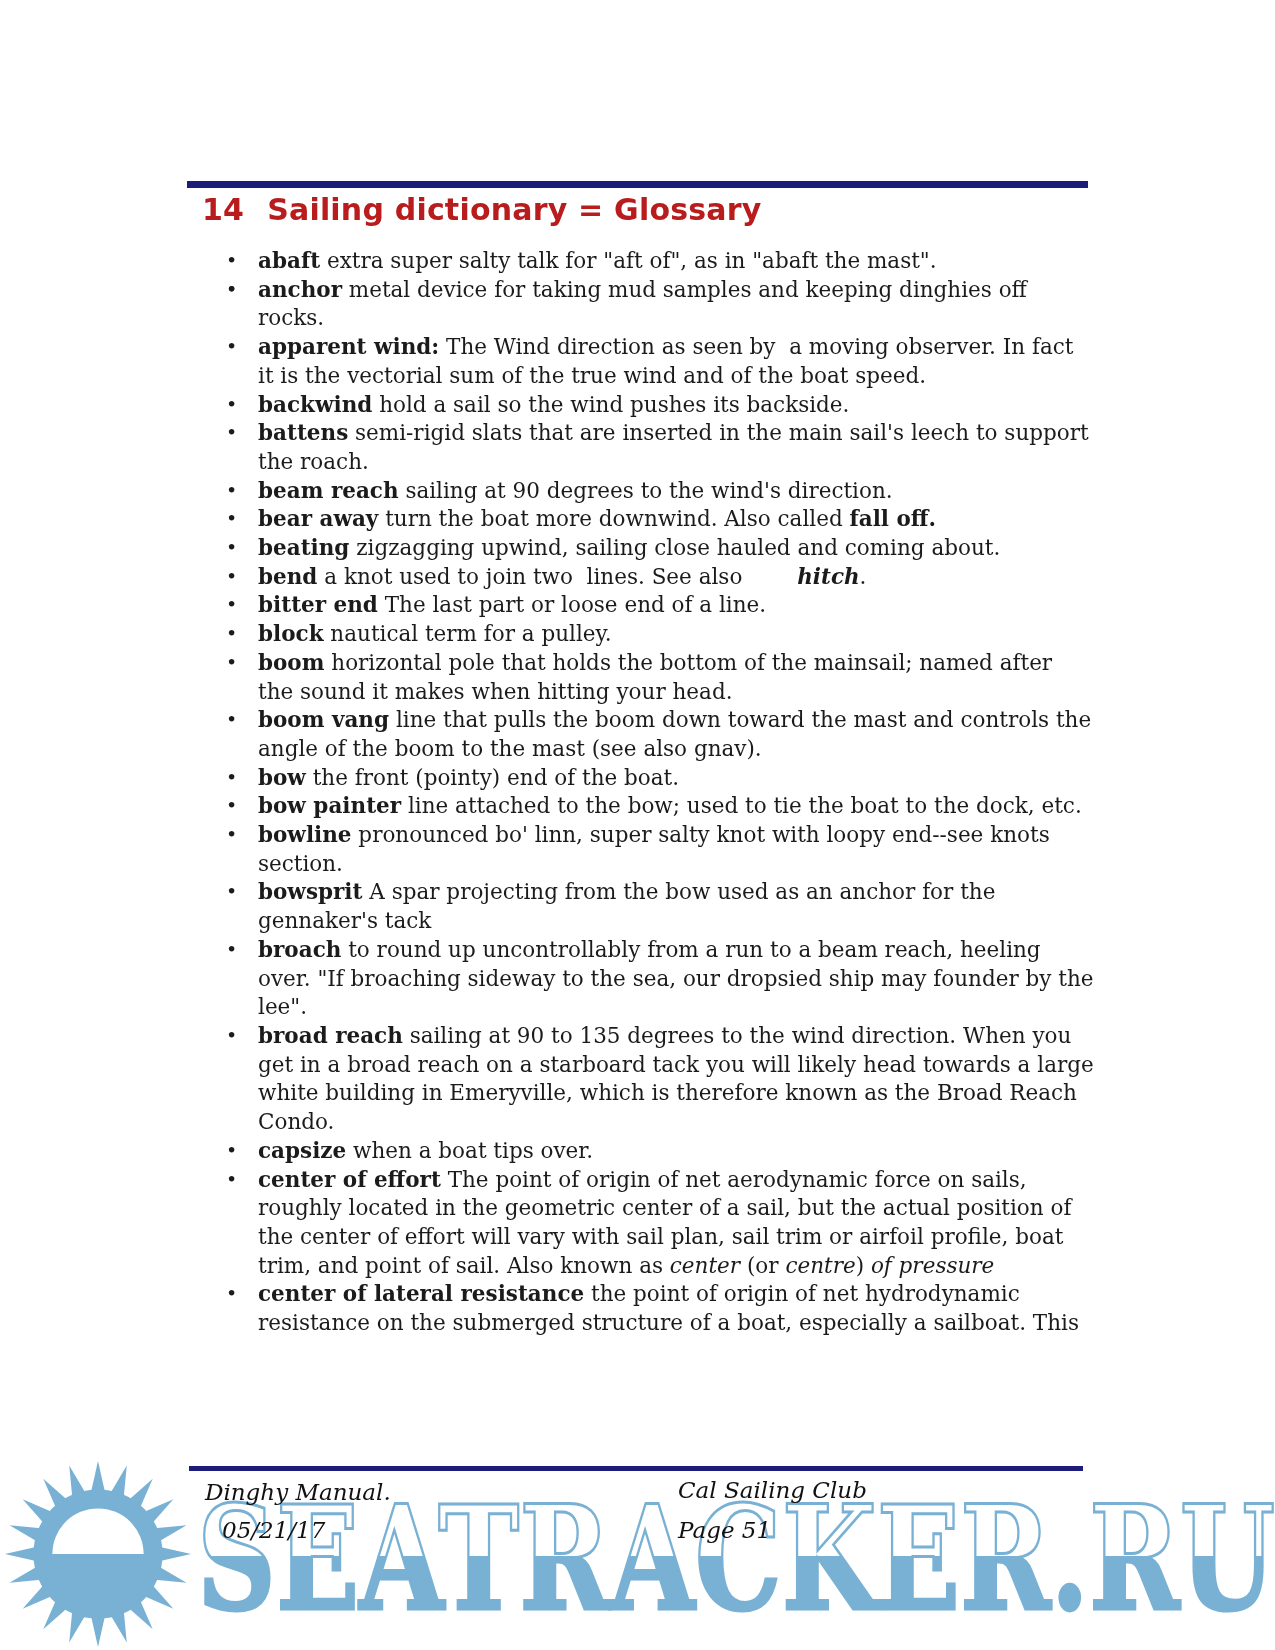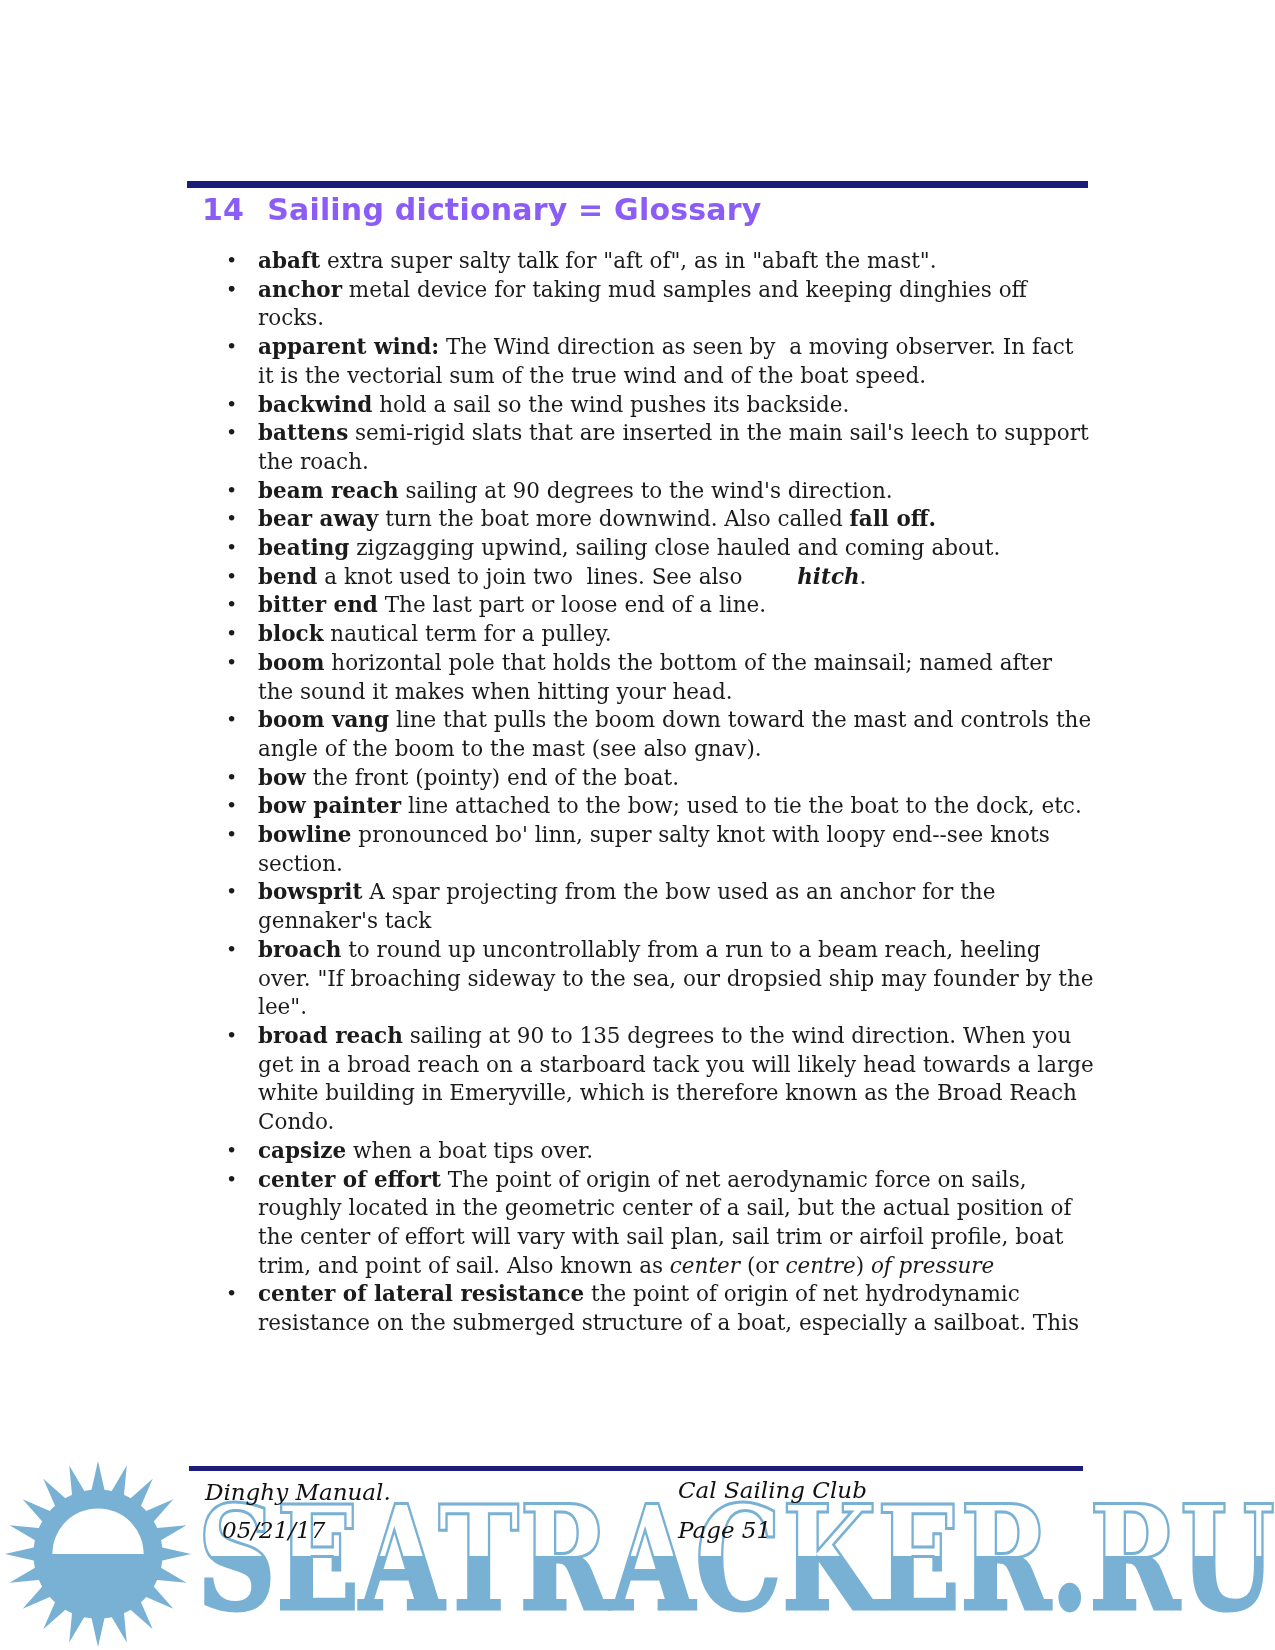--- a/index.html
+++ b/index.html
@@ -56,21 +56,21 @@
     font-weight:bold;
   }
 </style>
 </head>
 <body>
 
 <div class="page">
 
   <div class="top-rule" style="background: rgb(28, 28, 122);"></div>
 
-  <h1 class="heading" style="color: #8b5cf6;">
+  <h1 class="heading" style="color: #b91c1c;">
     <span>14</span>
     <span>Sailing dictionary = Glossary</span>
   </h1>
 
   <div class="glossary" id="glossary">
       <div class="g-item"><span class="g-bullet">•</span><span class="g-text"><span class="sb">abaft</span><span class="sn"> extra super salty talk for "aft of", as in "abaft the mast".</span></span></div>
       <div class="g-item"><span class="g-bullet">•</span></div>
       <div class="g-item"><span class="g-bullet">•</span><span class="g-text"><span class="sb">anchor</span><span class="sn"> metal device for taking mud samples and keeping dinghies off rocks.</span></span></div>
       <div class="g-item"><span class="g-bullet">•</span><span class="g-text"><span class="sb">apparent wind:</span><span class="sn"> The Wind direction as seen by  a moving observer. In fact it is the vectorial sum of the true wind and of the boat speed.</span></span></div>
       <div class="g-item"><span class="g-bullet">•</span><span class="g-text"><span class="sb">backwind</span><span class="sn"> hold a sail so the wind pushes its backside.</span></span></div>

